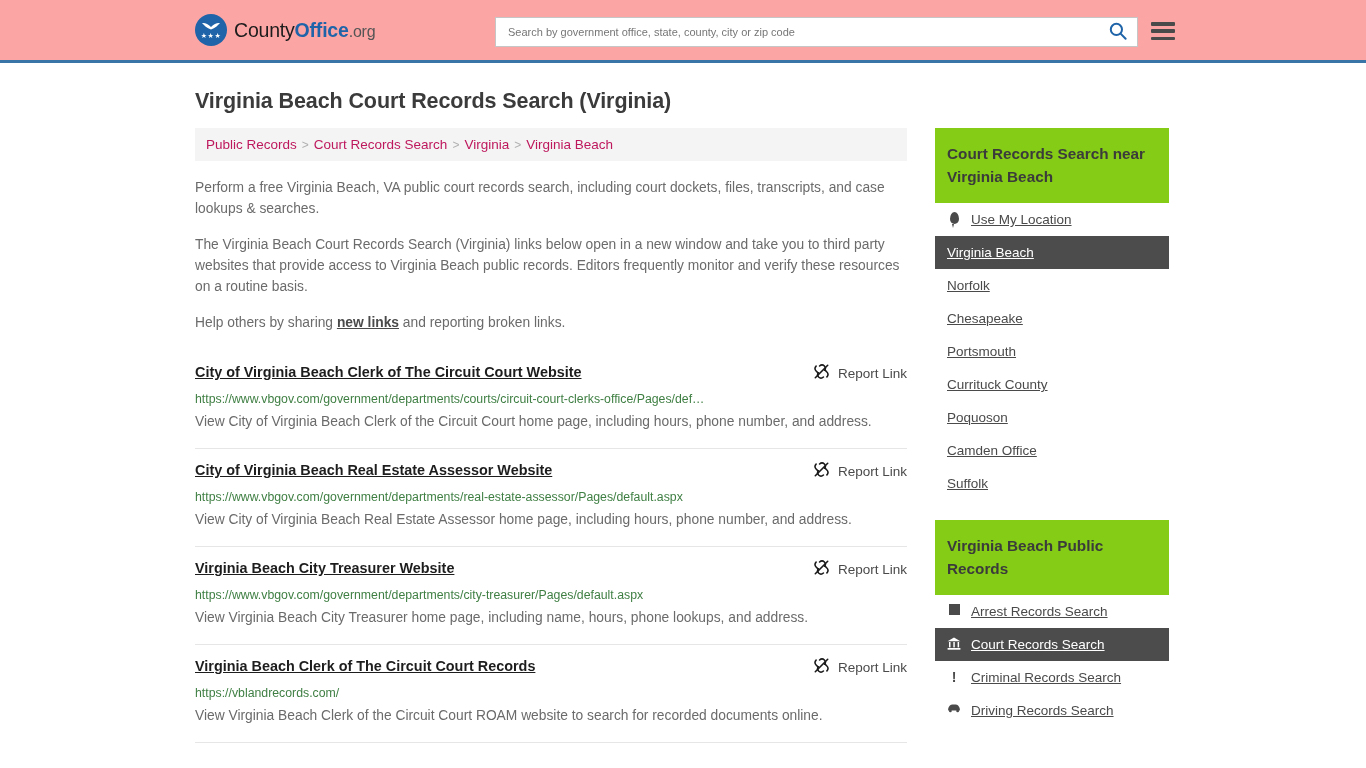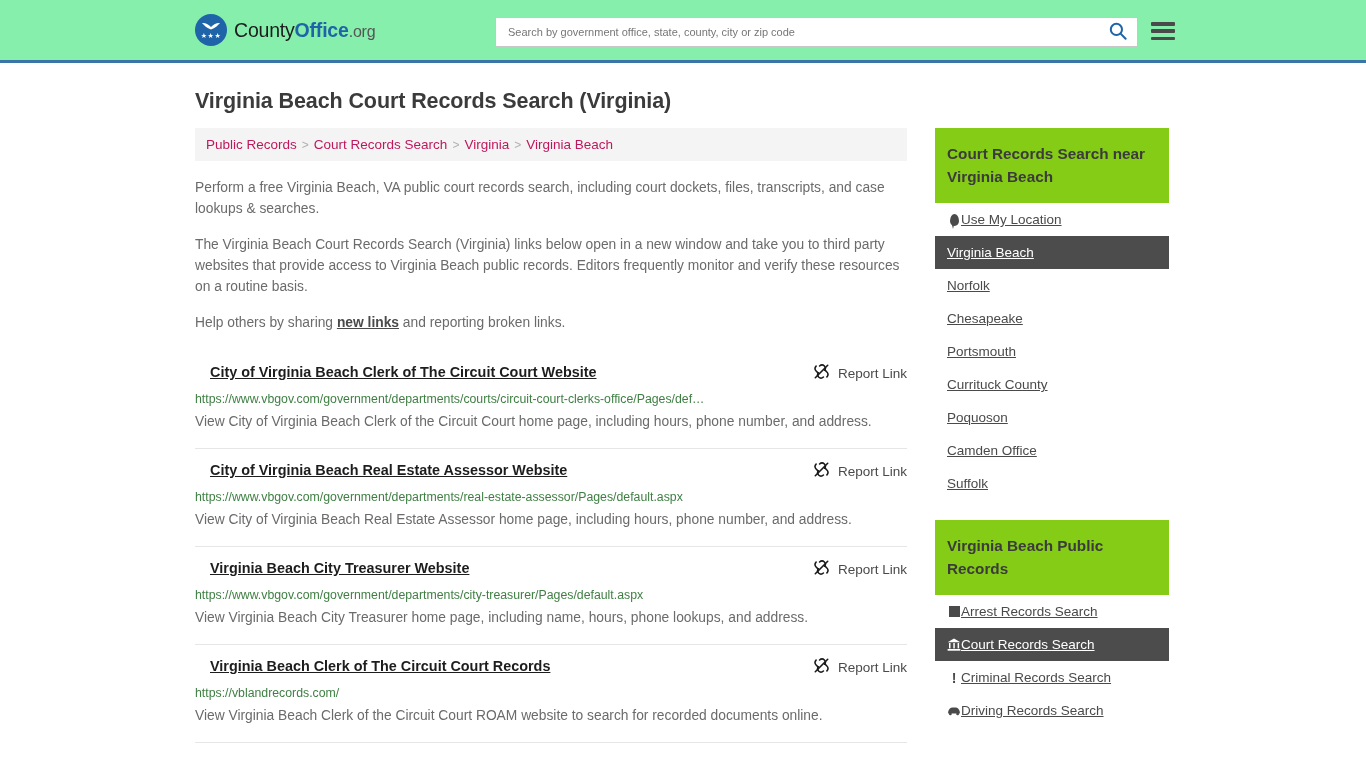--- a/index.html
+++ b/index.html
@@ -8,21 +8,21 @@
     width: 1366px; height: 768px;
     overflow: hidden;
     background: #ffffff;
     font-family: "Liberation Sans", sans-serif;
     -webkit-font-smoothing: antialiased;
   }
 
   
   .site-header {
     height: 63px;
-    background: #86efac;
+    background: #fca5a5;
     border-bottom: 3px solid #3a75a8;
     display: flex;
     align-items: center;
     position: relative;
   }
   .logo-wrap {
     display: flex;
     align-items: center;
     margin-left: 195px;
     gap: 7px;
@@ -166,21 +166,20 @@
   .result {
     border-bottom: 1px solid #e6e6e6;
     padding: 11px 0 14px 0;
   }
   .result:first-of-type { padding-top: 14px; }
   .result-head {
     display: flex;
     align-items: flex-start;
     justify-content: space-between;
     gap: 16px;
-    margin-left: 15px;
   }
   .result-title {
     font-size: 14.4px;
     font-weight: 700;
     color: #1d1d1d;
     text-decoration: underline;
     cursor: pointer;
     line-height: 20px;
   }
   .report-link {
@@ -215,21 +214,22 @@
     background: #84cc16;
     padding: 14px 12px 15px 12px;
     font-size: 15.3px;
     font-weight: 700;
     color: #3b3b3b;
     line-height: 23px;
   }
   .side-list { margin: 0; padding: 0; list-style: none; }
   .side-item {
     display: flex;
-    align-items: center;
+    align-items: flex-start;
+    gap: 10px;
     padding: 9px 12px;
     font-size: 13.5px;
     color: #4a4a4a;
     cursor: pointer;
   }
   .side-item .lbl {
     text-decoration: underline;
   }
   .side-item.active {
     background: #4c4c4c;

